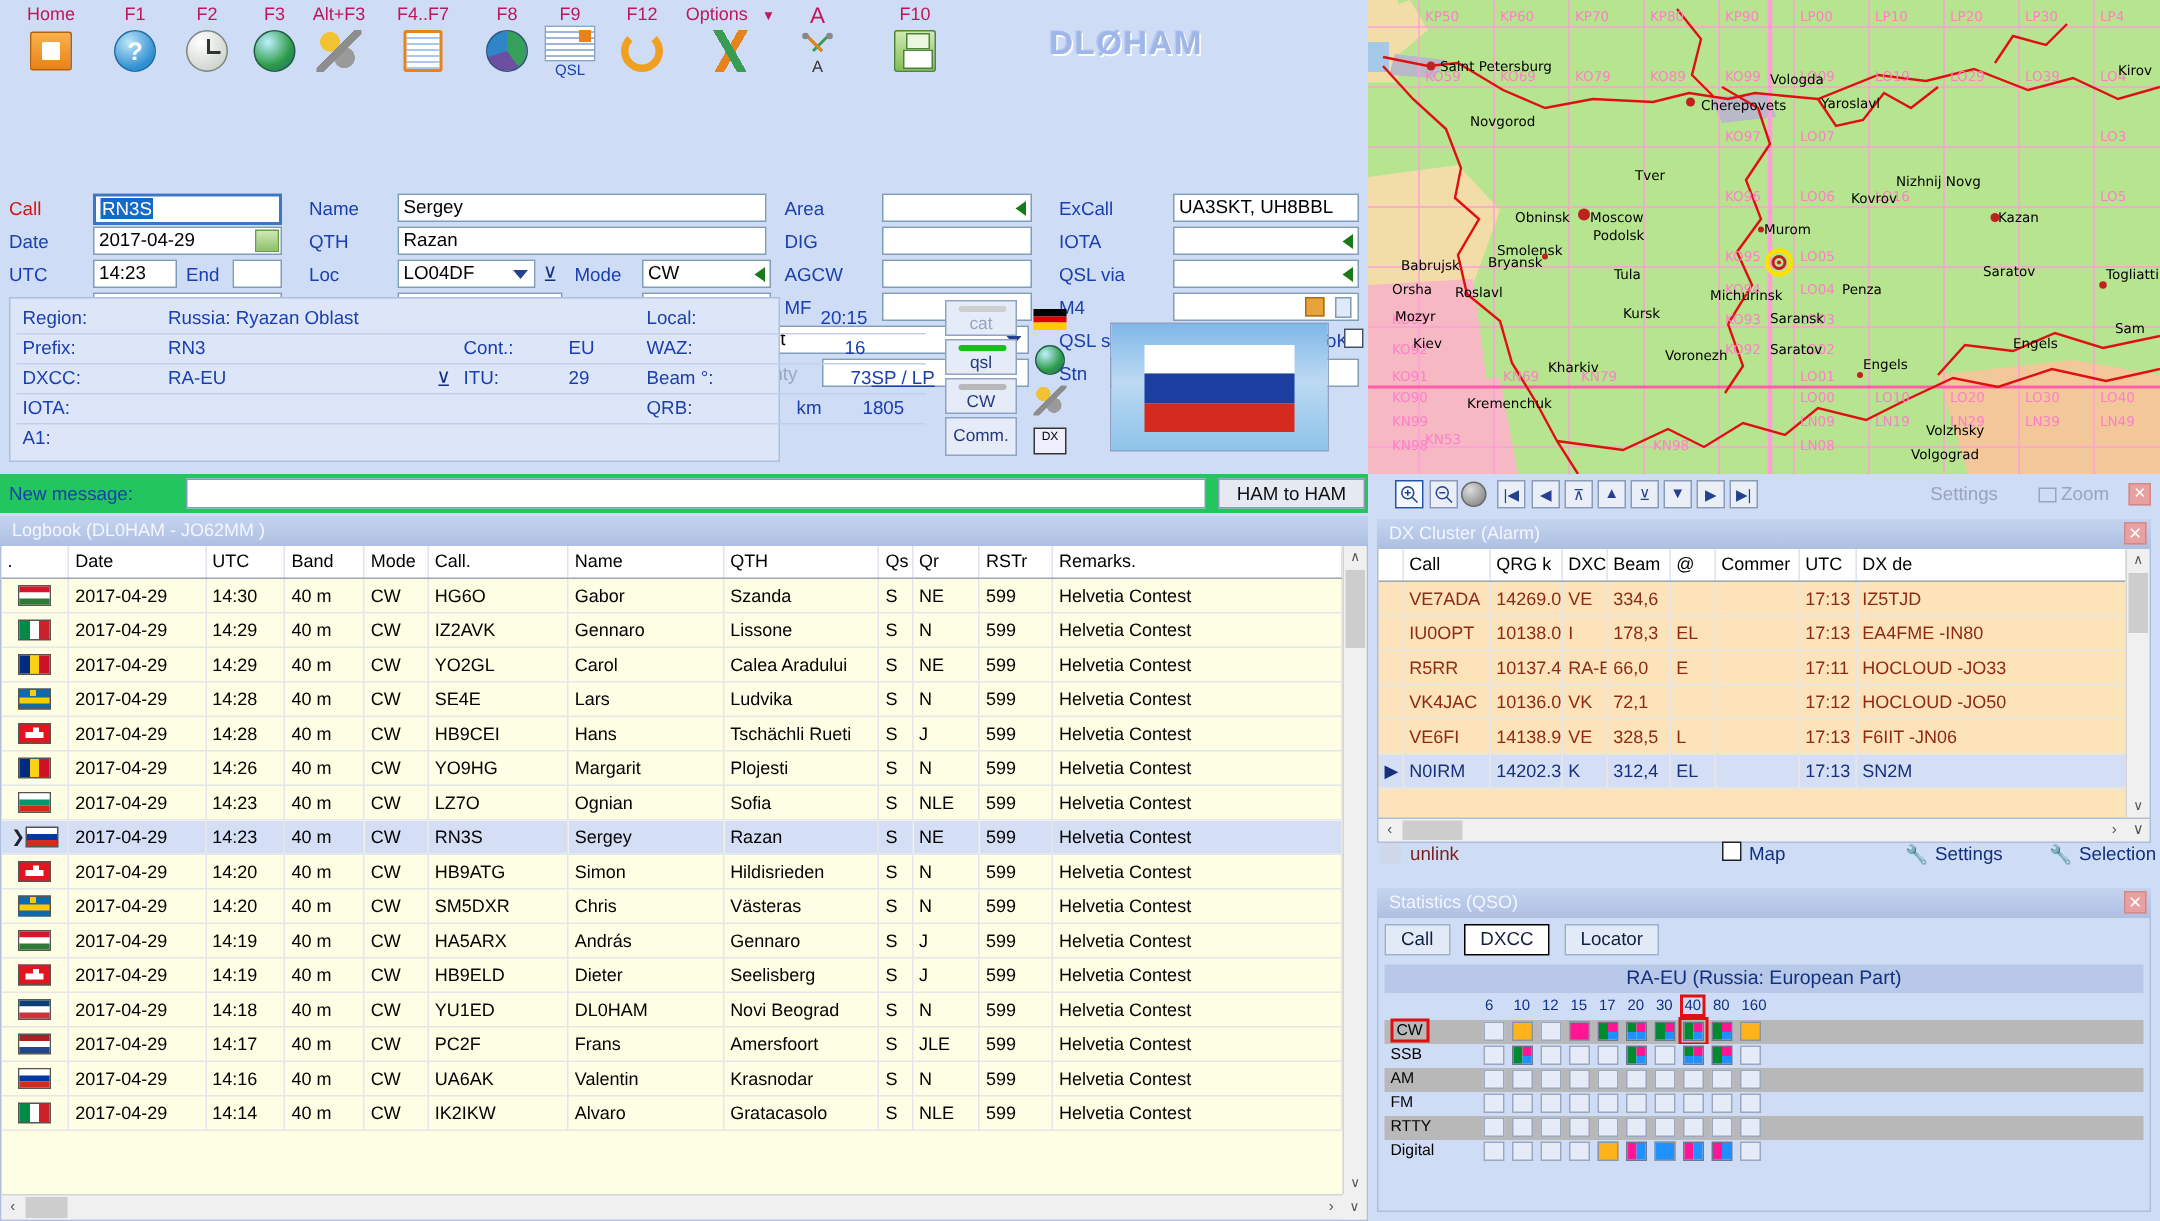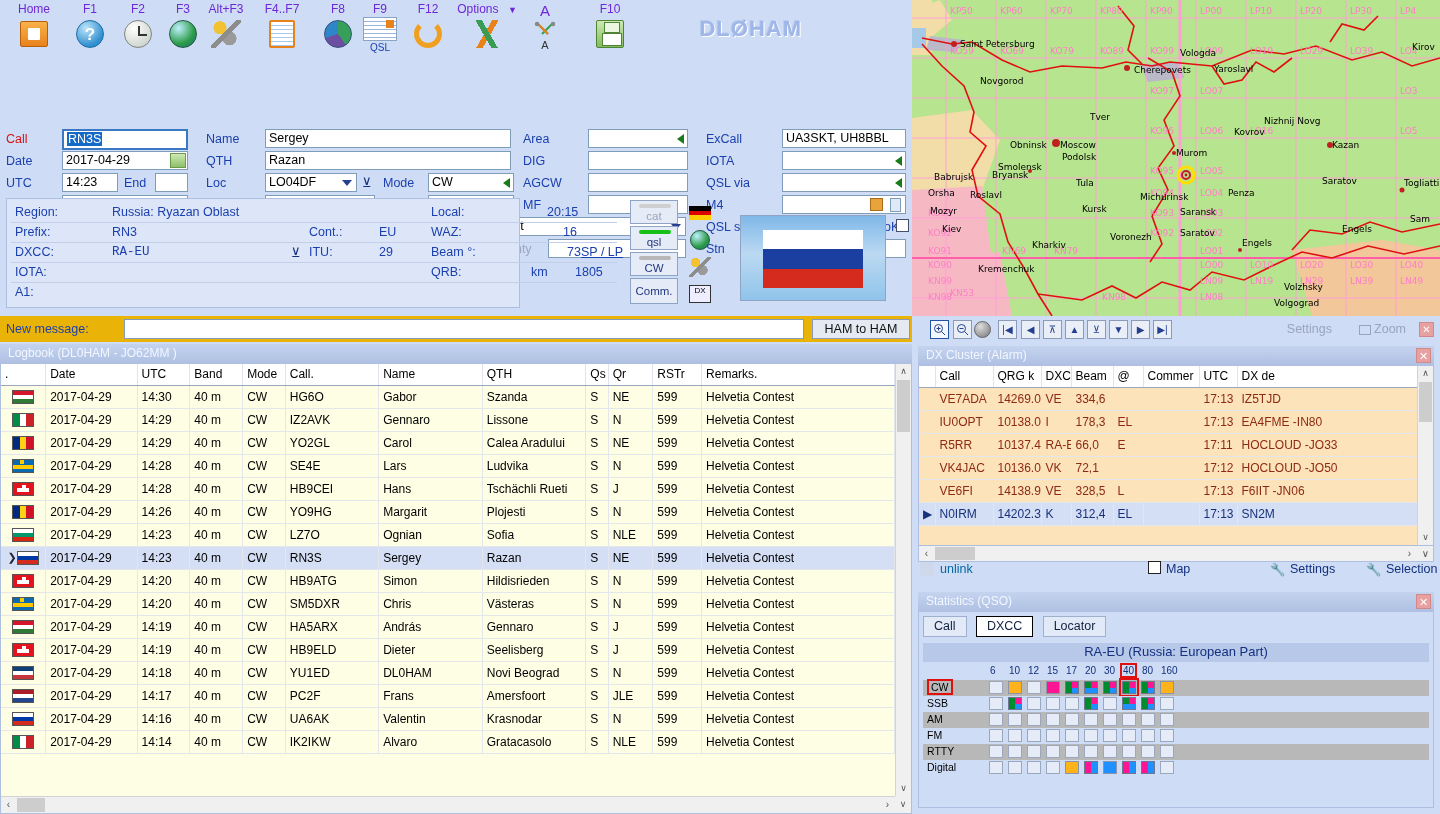--- a/index.html
+++ b/index.html
@@ -11,21 +11,21 @@
     background:#cfdcf5;
   }
   #root { position:relative; width:1440px; height:814px; }
 
   
   #leftpane { position:absolute; left:0; top:0; width:912px; height:814px; background:#cfdcf5; }
 
   
   #toolbar { position:relative; height:62px; background:#cfdcf5; }
   .tbitem { position:absolute; top:2px; text-align:center; width:56px; }
-  .tbitem .lbl { font-size:12px; color:#6d28d9; white-space:nowrap; }
+  .tbitem .lbl { font-size:12px; color:#be185d; white-space:nowrap; }
   .tbitem .ico { height:36px; display:flex; align-items:center; justify-content:center; }
   .tbtitle { position:absolute; right:110px; top:16px; font-size:22px; font-weight:bold;
              color:#9fb6e8; text-shadow:1px 1px 0 #fff, -1px -1px 0 #b9cbee; letter-spacing:1px;}
 
   
   .ic { display:inline-block; position:relative; }
   .ic-home { width:28px;height:26px;background:linear-gradient(#f9b24a,#e8821b);border:1px solid #b4600d;border-radius:2px;}
   .ic-home:after{content:"";position:absolute;left:7px;top:6px;width:12px;height:12px;background:#fff;border-radius:1px;}
   .ic-circle { width:28px;height:28px;border-radius:50%; }
   .ic-q { background:radial-gradient(circle at 35% 28%, #bfe6fa, #2f8fd0 70%);border:1px solid #1d6ca3;
@@ -82,21 +82,21 @@
   .sbar { position:absolute; left:8px; top:3px; width:32px; height:4px; border-radius:2px; }
   #miniicons { position:absolute; left:686px; top:200px; width:36px; }
   .mico { width:28px;height:26px;display:flex;align-items:center;justify-content:center;margin-bottom:1px;}
   #flagbox { position:absolute; left:740px; top:215px; width:146px; height:86px; border:1px solid #8fa3c4; overflow:hidden; }
   .flagsky { width:100%; height:100%;
      background:linear-gradient(#7fb8e8 0%, #bcd9f2 45%, #8fc4ea 100%); position:relative; }
   .flagru { position:absolute; left:22px; top:14px; width:100px; height:58px; }
   .flagru div { height:33.33%; }
 
   
-  #msgbar { position:absolute; left:0; top:316px; width:912px; height:26px; background:#eab308; }
+  #msgbar { position:absolute; left:0; top:316px; width:912px; height:26px; background:#22c55e; }
 
   
   #logbook { position:absolute; left:0; top:344px; width:912px; height:470px; background:#cfdcf5; }
   .panelhdr { height:20px; background:linear-gradient(#c4d4ef,#aebfe2);
               color:#f2f6ff; font-size:12px; padding:2px 0 0 8px; position:relative; }
   .panelhdr .xbtn { position:absolute; right:3px; top:2px; width:15px;height:15px;
       background:#e8a0a0; color:#fff; font-size:11px; text-align:center; line-height:14px; border:1px solid #cf8b8b;}
   table.grid { border-collapse:collapse; width:100%; table-layout:fixed; font-size:12px; }
   table.grid th { background:#fff; color:#000; font-weight:normal; text-align:left;
       border-bottom:1px solid #9aa7bd; border-right:1px solid #dfe4ee; padding:2px 4px; height:21px; }
@@ -340,21 +340,21 @@
     <div id="info">
       <div class="irow" style="left:8px;  top:6px;">Region:</div>
       <div class="ival" style="left:105px; top:6px;text-align:center;">Russia: Ryazan Oblast</div>
       <div class="hr" style="left:4px; top:23px; width:606px;"></div>
       <div class="irow" style="left:8px;  top:26px;">Prefix:</div>
       <div class="ival" style="left:105px; top:26px;">RN3</div>
       <div class="irow" style="left:302px; top:26px;">Cont.:</div>
       <div class="ival" style="left:372px; top:26px;">EU</div>
       <div class="hr" style="left:4px; top:43px; width:606px;"></div>
       <div class="irow" style="left:8px;  top:46px;">DXCC:</div>
-      <div class="ival" style="left:105px; top:46px;font-family:Liberation Mono, monospace;">RA-EU</div>
+      <div class="ival" style="left:105px; top:46px;">RA-EU</div>
       <div style="position:absolute;left:284px;top:46px;font-size:13px;color:#12307f;">⊻</div>
       <div class="irow" style="left:302px; top:46px;">ITU:</div>
       <div class="ival" style="left:372px; top:46px;">29</div>
       <div class="hr" style="left:4px; top:63px; width:606px;"></div>
       <div class="irow" style="left:8px;  top:66px;">IOTA:</div>
       <div class="ival" style="left:105px; top:66px;"></div>
       <div class="hr" style="left:4px; top:83px; width:606px;"></div>
       <div class="irow" style="left:8px;  top:86px;">A1:</div>
       <div class="ival" style="left:105px; top:86px;"></div>
 
@@ -1032,21 +1032,21 @@
       <div class="hsb" style="position:relative;height:16px;border:1px solid #aebede;border-top:none;">
         <div class="arr" style="left:0;">‹</div>
         <div class="thumb" style="left:16px;width:40px;"></div>
         <div class="arr" style="right:16px;">›</div>
         <div class="arr" style="right:0;">∨</div>
       </div>
     </div>
 
     <div id="dxfoot">
       <span style="position:absolute;left:2px;top:2px;width:14px;height:14px;background:#cfd8ea;border-radius:3px;"></span>
-      <span style="position:absolute;left:22px;top:2px;color:#0369a1;">unlink</span>
+      <span style="position:absolute;left:22px;top:2px;color:#7f1d1d;">unlink</span>
       <span style="position:absolute;left:230px;top:1px;width:13px;height:13px;background:#fff;border:1px solid #222;"></span>
       <span style="position:absolute;left:248px;top:2px;color:#12307f;">Map</span>
       <span style="position:absolute;left:352px;top:2px;">🔧</span>
       <span style="position:absolute;left:372px;top:2px;color:#12307f;">Settings</span>
       <span style="position:absolute;left:448px;top:2px;">🔧</span>
       <span style="position:absolute;left:468px;top:2px;color:#12307f;">Selection</span>
     </div>
 
     <div id="statspanel">
       <div class="panelhdr">

